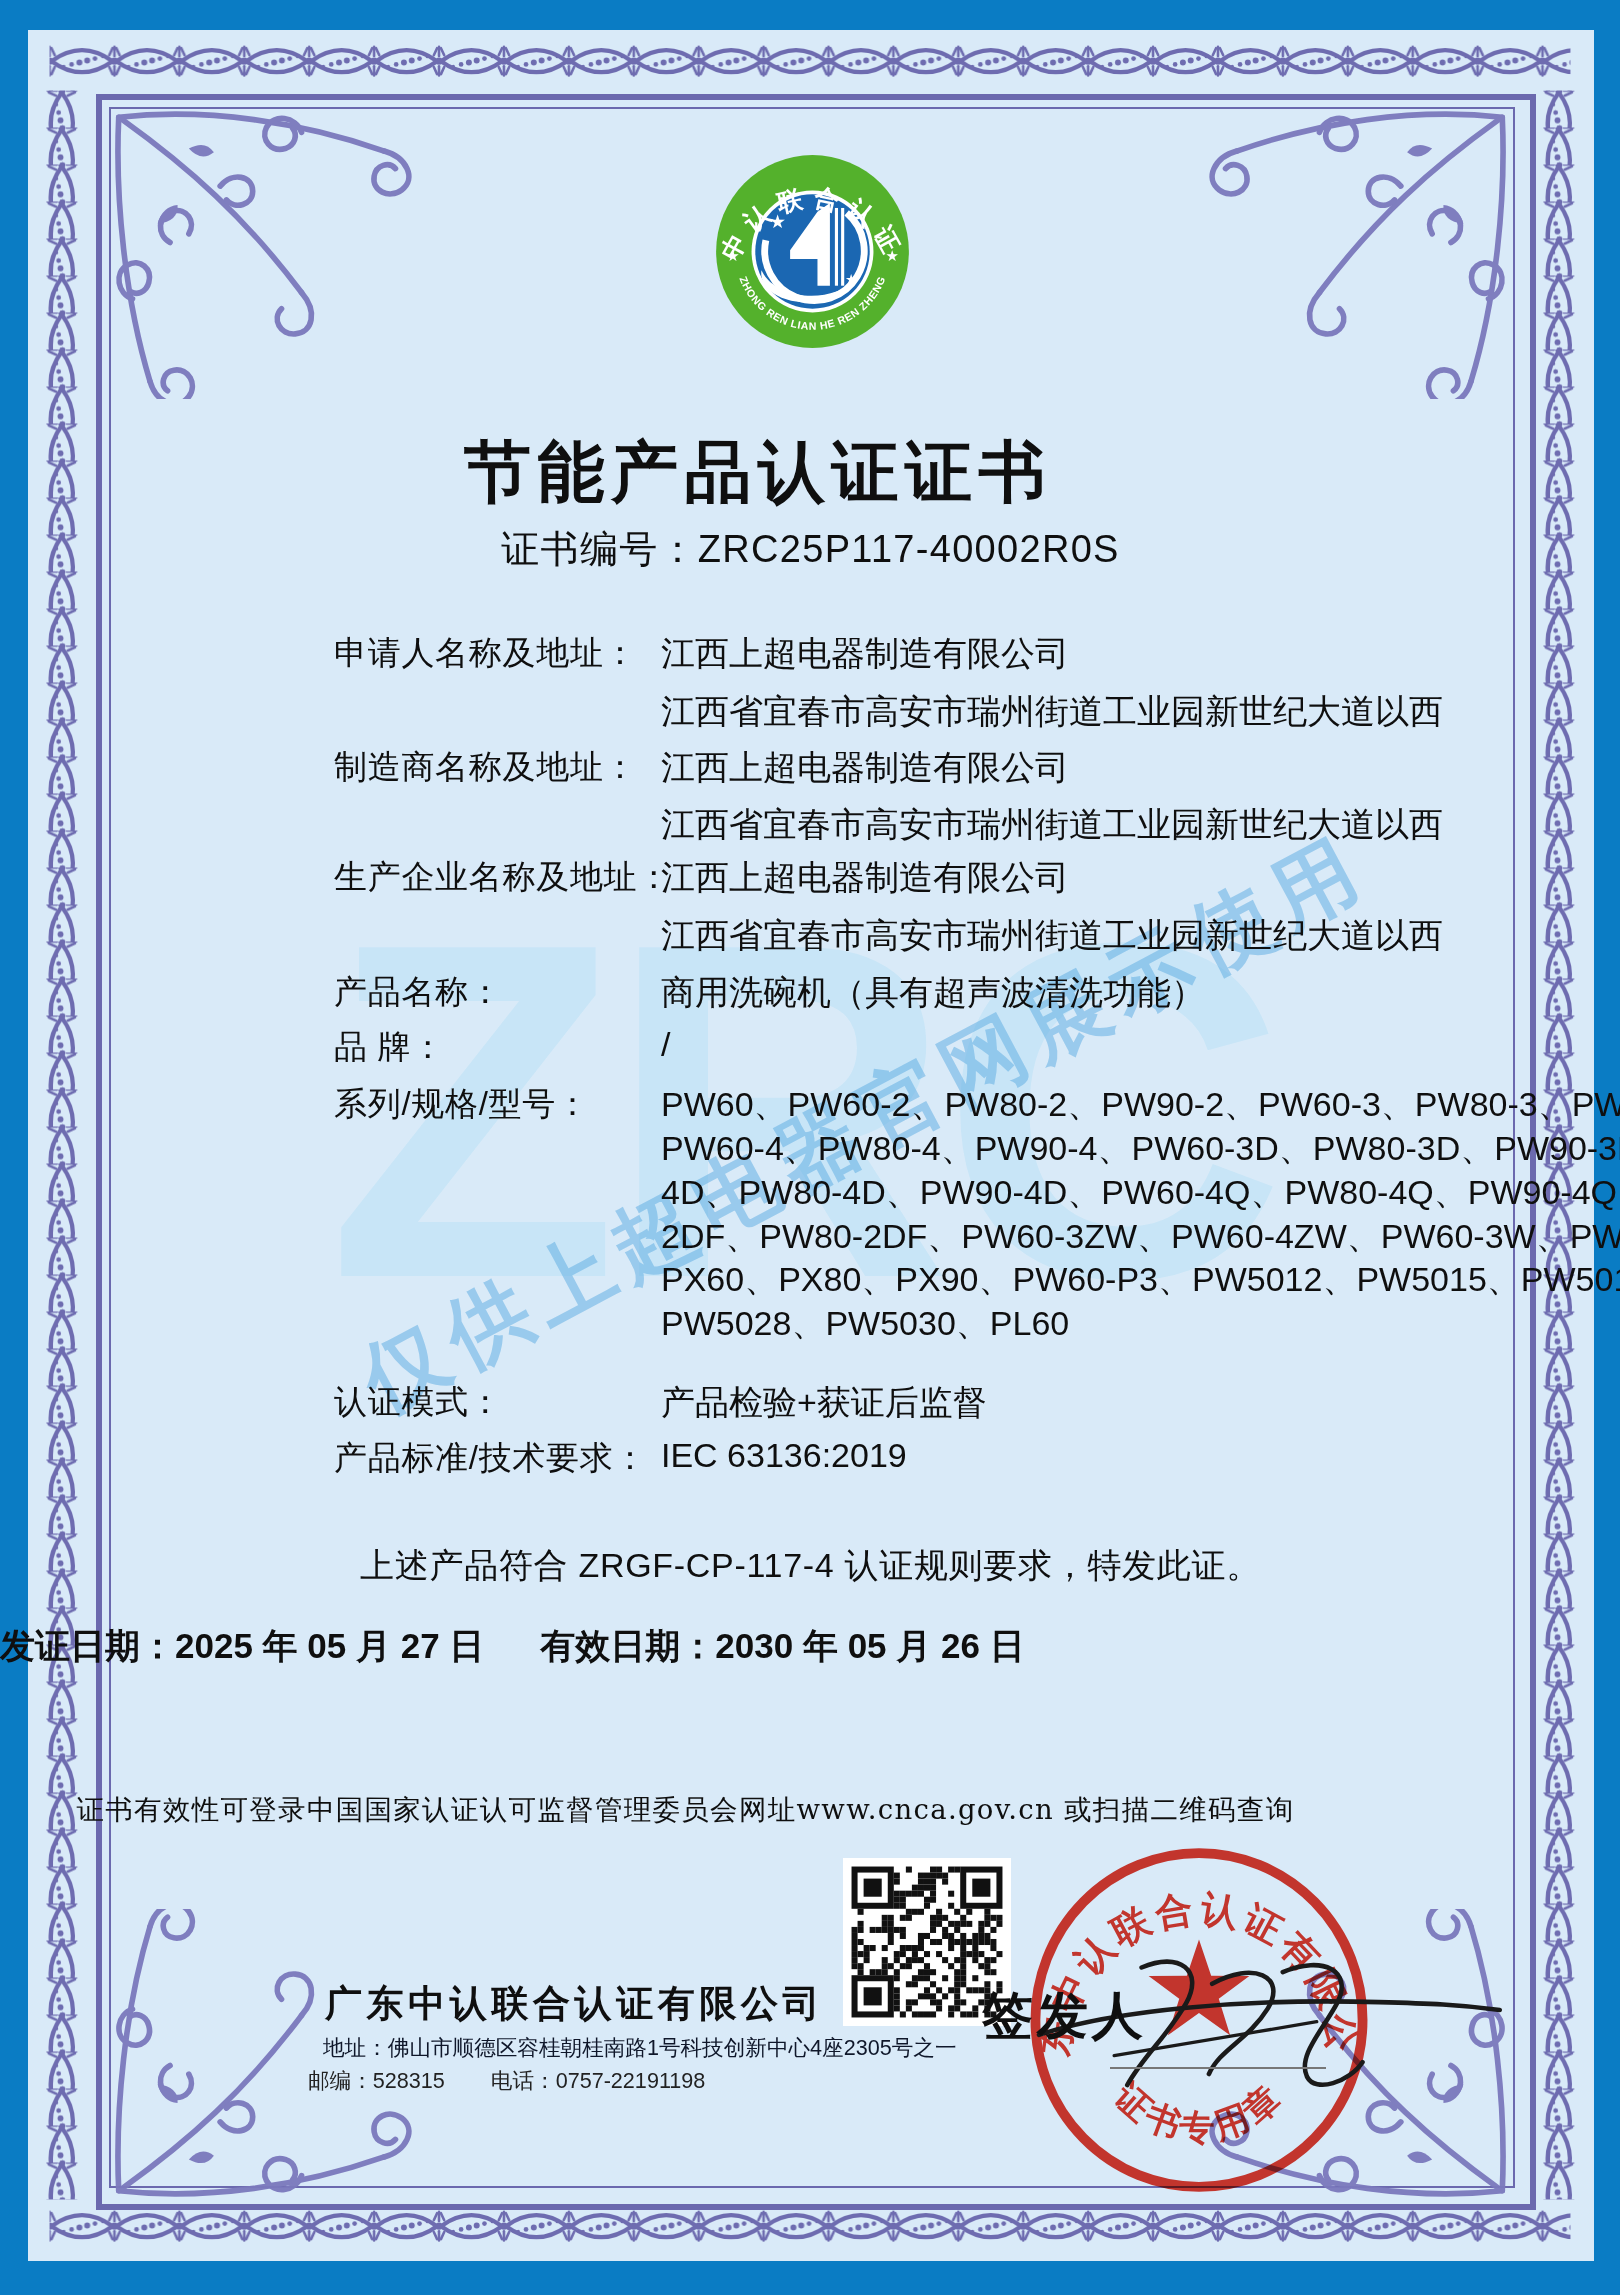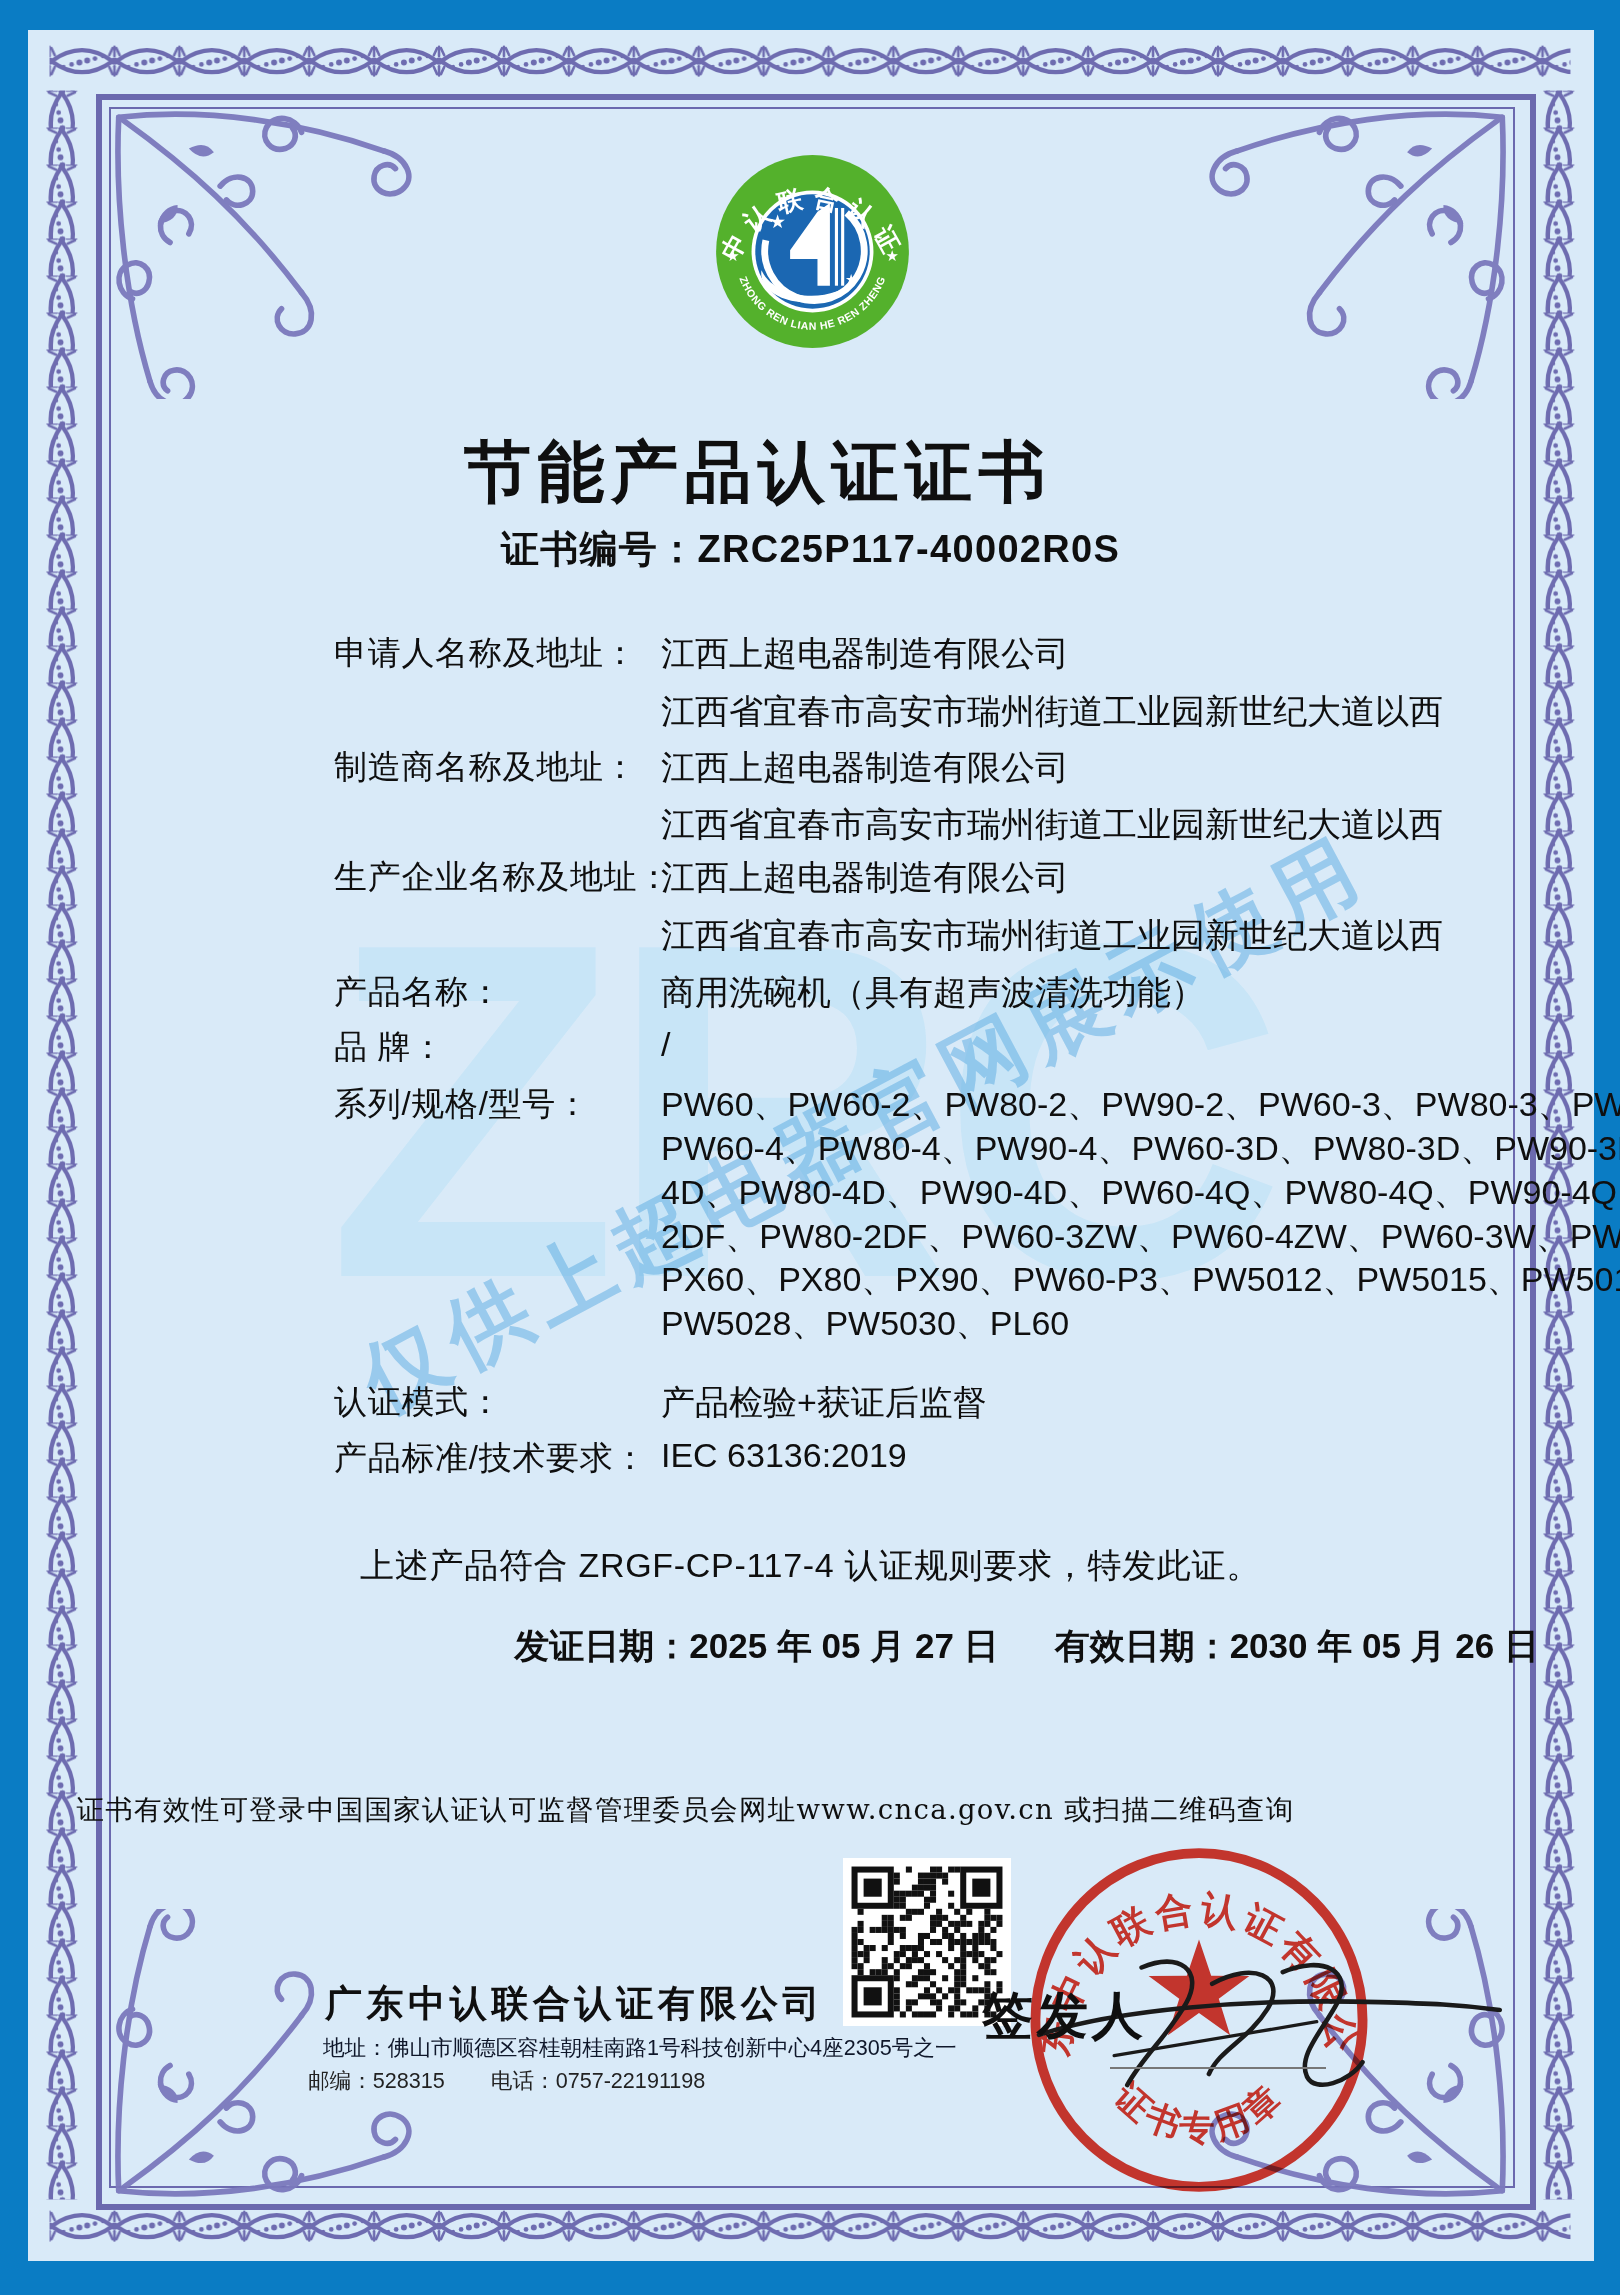--- a/index.html
+++ b/index.html
@@ -23,28 +23,28 @@
   .wm-zrc{position:absolute;left:327px;top:871px;z-index:2;font-size:478px;font-weight:700;
           letter-spacing:-11.8px;color:#c7e5f7;opacity:.92;line-height:1;}
   .wm-diag{position:absolute;left:223px;top:1069px;width:1284px;text-align:center;z-index:3;
            font-size:83px;font-weight:700;letter-spacing:10.5px;color:rgba(93,172,226,.52);
            transform:rotate(-28deg);transform-origin:center;white-space:nowrap;}
   
   .logo{position:absolute;left:713px;top:152px;width:199px;height:199px;z-index:4;}
   .title{position:absolute;left:0;top:427px;width:1516px;text-align:center;z-index:4;
          font-size:67px;font-weight:900;letter-spacing:6.5px;}
   .certno{position:absolute;left:0;top:524px;width:1621px;text-align:center;z-index:4;
-          font-size:38px;font-weight:700;letter-spacing:1.3px;}
+          font-size:38px;font-weight:400;letter-spacing:1.3px;}
   
   .fline{position:absolute;left:334px;width:1113px;height:43px;z-index:4;font-size:34px;white-space:nowrap;}
   .flabel{position:absolute;left:0;top:0;font-size:33px;letter-spacing:0.7px;}
   .fval{position:absolute;left:327px;top:0;}
   .statement{position:absolute;left:0;top:1543px;width:1621px;text-align:center;z-index:4;
              font-size:34px;letter-spacing:0.7px;}
-  .dates{position:absolute;left:0;top:1623px;width:1539px;text-align:right;z-index:4;
+  .dates{position:absolute;left:0;top:1623px;width:1539px;text-align:left;z-index:4;
          font-size:35px;font-weight:600;white-space:nowrap;}
   .dates .gap{display:inline-block;width:56px;}
   .note1{position:absolute;left:0;top:1737px;width:1621px;text-align:center;z-index:4;
          font-family:"DejaVu Serif",serif;font-size:33px;font-weight:600;letter-spacing:4.6px;}
   .note2{position:absolute;left:0;top:1792px;width:1371px;text-align:center;z-index:4;
          font-family:"DejaVu Serif",serif;font-size:27.5px;letter-spacing:1.3px;}
   
   .company{position:absolute;left:325px;top:1979px;z-index:4;font-size:37px;font-weight:600;letter-spacing:4.6px;}
   .addr{position:absolute;left:323px;top:2033px;z-index:4;font-size:21.6px;color:#0f172a;}
   .postal{position:absolute;left:308px;top:2066px;z-index:4;font-size:21.6px;color:#222;}

